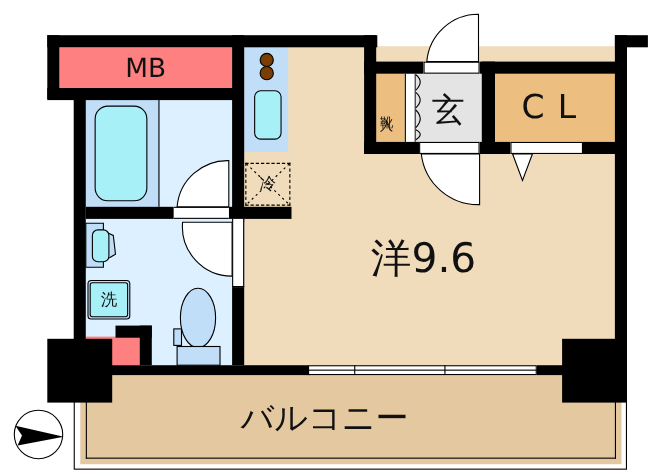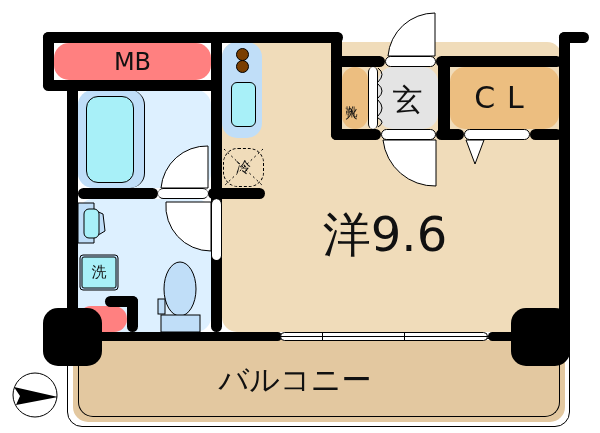--- a/index.html
+++ b/index.html
@@ -1,31 +1,31 @@
 <!DOCTYPE html>
 <html><head>
 <meta charset="utf-8">
 <style>
   html,body{margin:0;padding:0;background:#fff;}
   body{width:600px;height:433px;position:relative;overflow:hidden;font-family:"DejaVu Sans",sans-serif;}
-  .a{position:absolute;box-sizing:border-box;border-radius:15px;}
+  .a{position:absolute;box-sizing:border-box;}
   .wall{background:#000;}
   .lbl{display:flex;align-items:center;justify-content:center;color:#111;}
   svg{position:absolute;overflow:visible;}
 </style>
 </head>
 <body>
 
 <div class="a" style="left:67px;top:338px;width:503px;height:89px;border:1px solid #000;background:#fff;"></div>
 <div class="a" style="left:73px;top:340px;width:492px;height:82px;background:#E3C8A0;"></div>
 <div class="a" style="left:78px;top:340px;width:482px;height:77px;border:1px solid #000;border-top:none;"></div>
 <div class="a lbl" style="left:170px;top:355px;width:250px;height:50px;font-size:30px;">バルコニー</div>
 
 <div class="a" style="left:222px;top:42px;width:340px;height:290px;background:#F0DCBA;"></div>
-<div class="a lbl" style="left:290px;top:200px;width:190px;height:70px;font-size:48px;">洋9.6</div>
+<div class="a lbl" style="left:290px;top:200px;width:190px;height:70px;font-size:37px;">洋9.6</div>
 
 <div class="a" style="left:78px;top:90px;width:133px;height:98px;background:#DDF0FF;"></div>
 <div class="a" style="left:78px;top:90px;width:67px;height:98px;background:#C0DEF8;border-right:1px solid #000;"></div>
 <div class="a" style="left:86px;top:96px;width:48px;height:87px;background:#A8F0F8;border:1px solid #000;border-radius:12px;"></div>
 <div class="a" style="left:78px;top:199px;width:133px;height:133px;background:#DDF0FF;"></div>
 
 <div class="a" style="left:222px;top:42px;width:40px;height:96px;background:#C0DEF8;"></div>
 <div class="a" style="left:236px;top:48px;width:13px;height:13px;border-radius:50%;background:#7A3E00;border:1px solid #000;"></div>
 <div class="a" style="left:236px;top:60px;width:13px;height:13px;border-radius:50%;background:#7A3E00;border:1px solid #000;"></div>
 <div class="a" style="left:231px;top:82px;width:25px;height:45px;background:#A8F0F8;border:1px solid #000;border-radius:6px;"></div>

